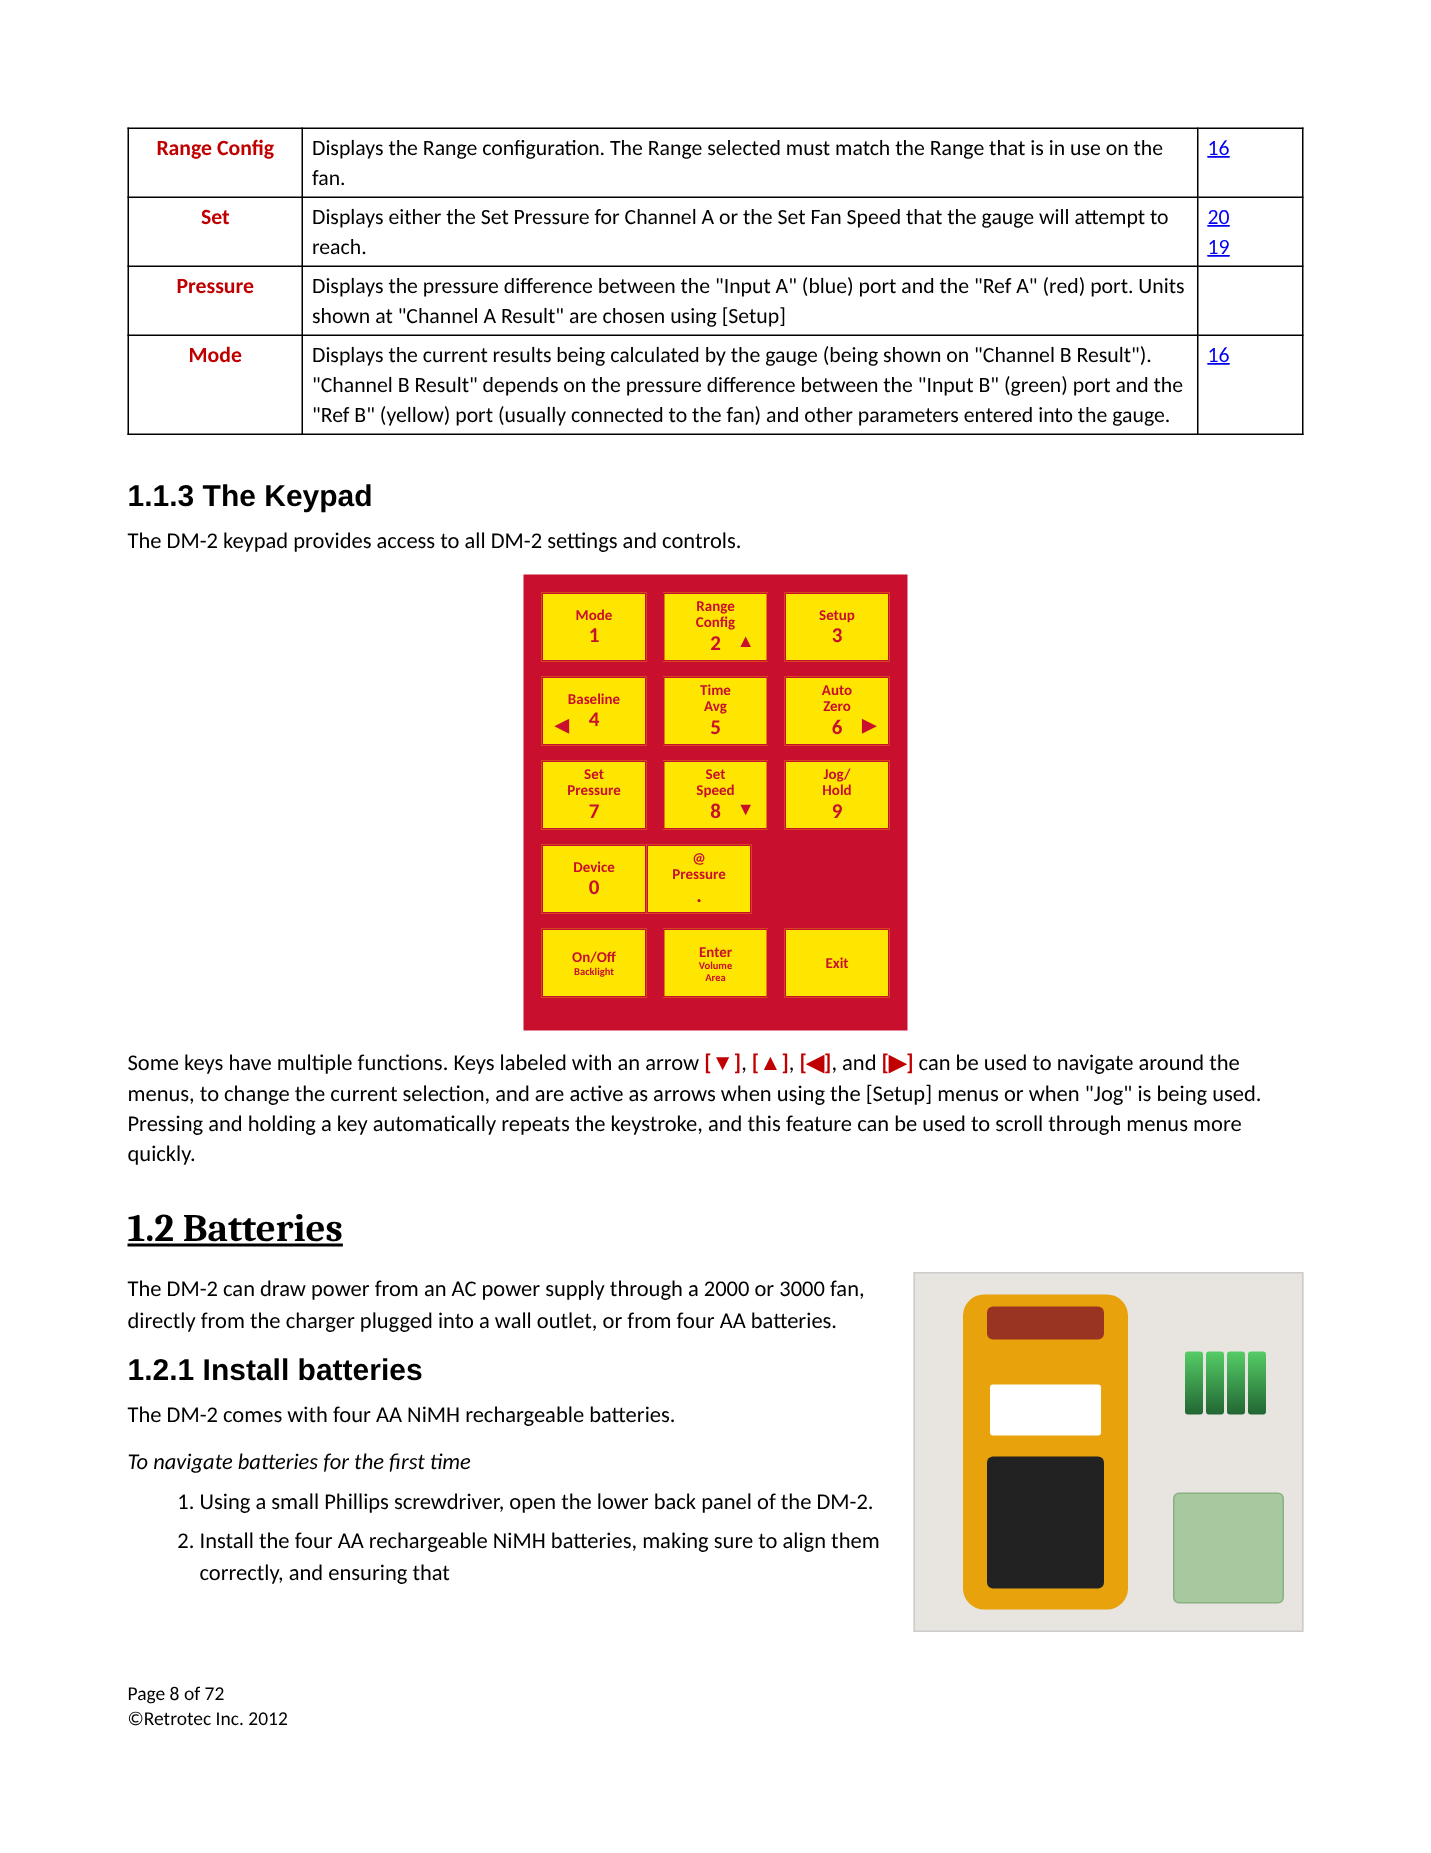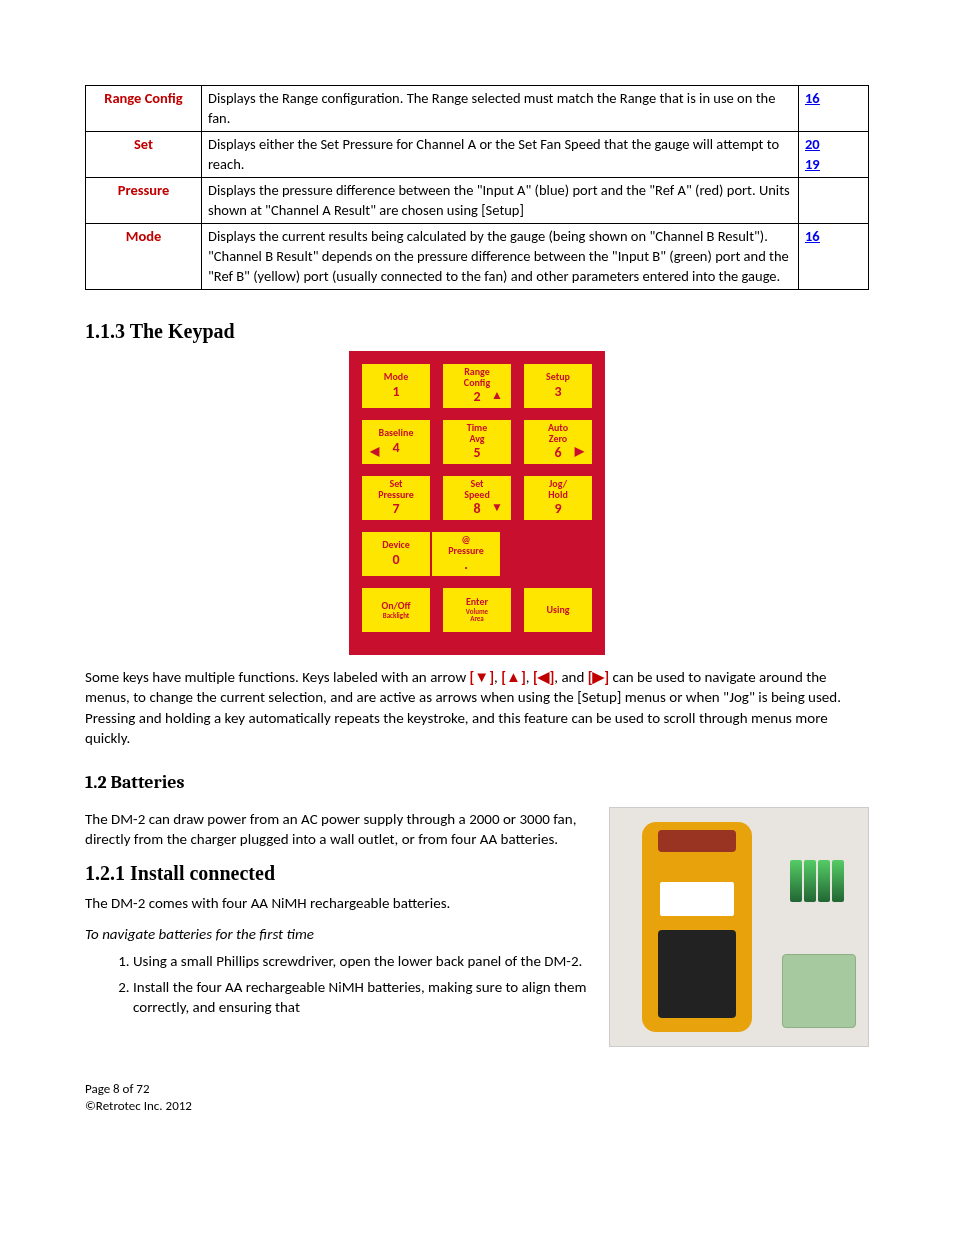--- a/index.html
+++ b/index.html
@@ -33,34 +33,34 @@
     text-align: center;
     font-weight: bold;
     color: #c00000;
   }
   td.desc-cell { }
   td.link-cell {
     width: 70px;
     color: #0000EE;
     text-decoration: underline;
     vertical-align: top;
-    font-weight: bold;
   }
   td.link-cell a { color: #0000EE; display:block; }
   h3.sub {
-    font-family: Liberation Serif, serif;
+    font-family: Liberation Sans, sans-serif;
     font-weight: bold;
     font-size: 20px;
     margin: 10px 0 8px 0;
   }
   h2.main {
     font-family: Cambria, Georgia, serif;
     font-weight: bold;
-    font-size: 18px;
+    font-size: 26px;
     margin: 24px 0 10px 0;
+    text-decoration: underline;
   }
   p.body {
     margin: 6px 0 12px 0;
     line-height: 1.35;
     font-size: 15px;
   }
   p.italic { font-style: italic; margin: 12px 0 8px 0; font-size:15px; }
   ol.steps { margin: 4px 0 0 48px; padding:0; }
   ol.steps li { margin-bottom: 6px; line-height:1.35; font-size:15px; }
   .keypad-wrap { text-align:center; margin: 8px 0 12px 0; }
@@ -148,20 +148,21 @@
           <td class="label-cell">Mode</td>
           <td class="desc-cell">Displays the current results being calculated by the gauge (being shown on "Channel B Result").  "Channel B Result" depends on the pressure difference between the "Input B" (green) port and the "Ref B" (yellow) port (usually connected to the fan) and other parameters entered into the gauge.</td>
           <td class="link-cell">
             <a href="#">16</a>
           </td>
         </tr>
       </tbody>
   </table>
 
   <h3 class="sub">1.1.3  The Keypad</h3>
+  <p class="body">The DM-2 keypad provides access to all DM-2 settings and controls.</p>
 
   <div class="keypad-wrap">
     <div class="keypad" id="keypad"><div class="krow">
           <div class="key">
             <div>Mode</div>
             <div class="num">1</div>
           </div>
           <div class="key">
             <div>Range<br>Config</div>
             <div class="num">2</div>
@@ -212,35 +213,35 @@
         </div><div class="krow">
           <div class="key">
             <div>On/Off</div>
             <div class="sub">Backlight</div>
           </div>
           <div class="key">
             <div>Enter</div>
             <div class="sub">Volume<br>Area</div>
           </div>
           <div class="key">
-            <div>Using</div>
+            <div>Exit</div>
           </div>
         </div></div>
   </div>
 
   <p class="body">
     <span>Some keys have multiple functions.  Keys labeled with an arrow </span><b><span class="arrow-inline">[▼]</span></b><span>, </span><b><span class="arrow-inline">[▲]</span></b><span>, </span><b><span class="arrow-inline">[◀]</span></b><span>, and </span><b><span class="arrow-inline">[▶]</span></b><span> can be used to navigate around the menus, to change the current selection, and are active as arrows when using the [Setup] menus or when "Jog" is being used.  Pressing and holding a key automatically repeats the keystroke, and this feature can be used to scroll through menus more quickly.</span>
   </p>
 
   <h2 class="main">1.2  Batteries</h2>
 
   <div class="cols">
     <div class="left">
       <p class="body">The DM-2 can draw power from an AC power supply through a 2000 or 3000 fan, directly from the charger plugged into a wall outlet, or from four AA batteries.</p>
-      <h3 class="sub">1.2.1  Install connected</h3>
+      <h3 class="sub">1.2.1  Install batteries</h3>
       <p class="body">The DM-2 comes with four AA NiMH rechargeable batteries.</p>
       <p class="italic">To navigate batteries for the first time</p>
       <ol class="steps" id="steps">
           <li>Using a small Phillips screwdriver, open the lower back panel of the DM-2.</li>
           <li>Install the four AA rechargeable NiMH batteries, making sure to align them correctly, and ensuring that</li>
         </ol>
     </div>
     <div class="photo">
       <div class="device">
         <div class="top"></div>

